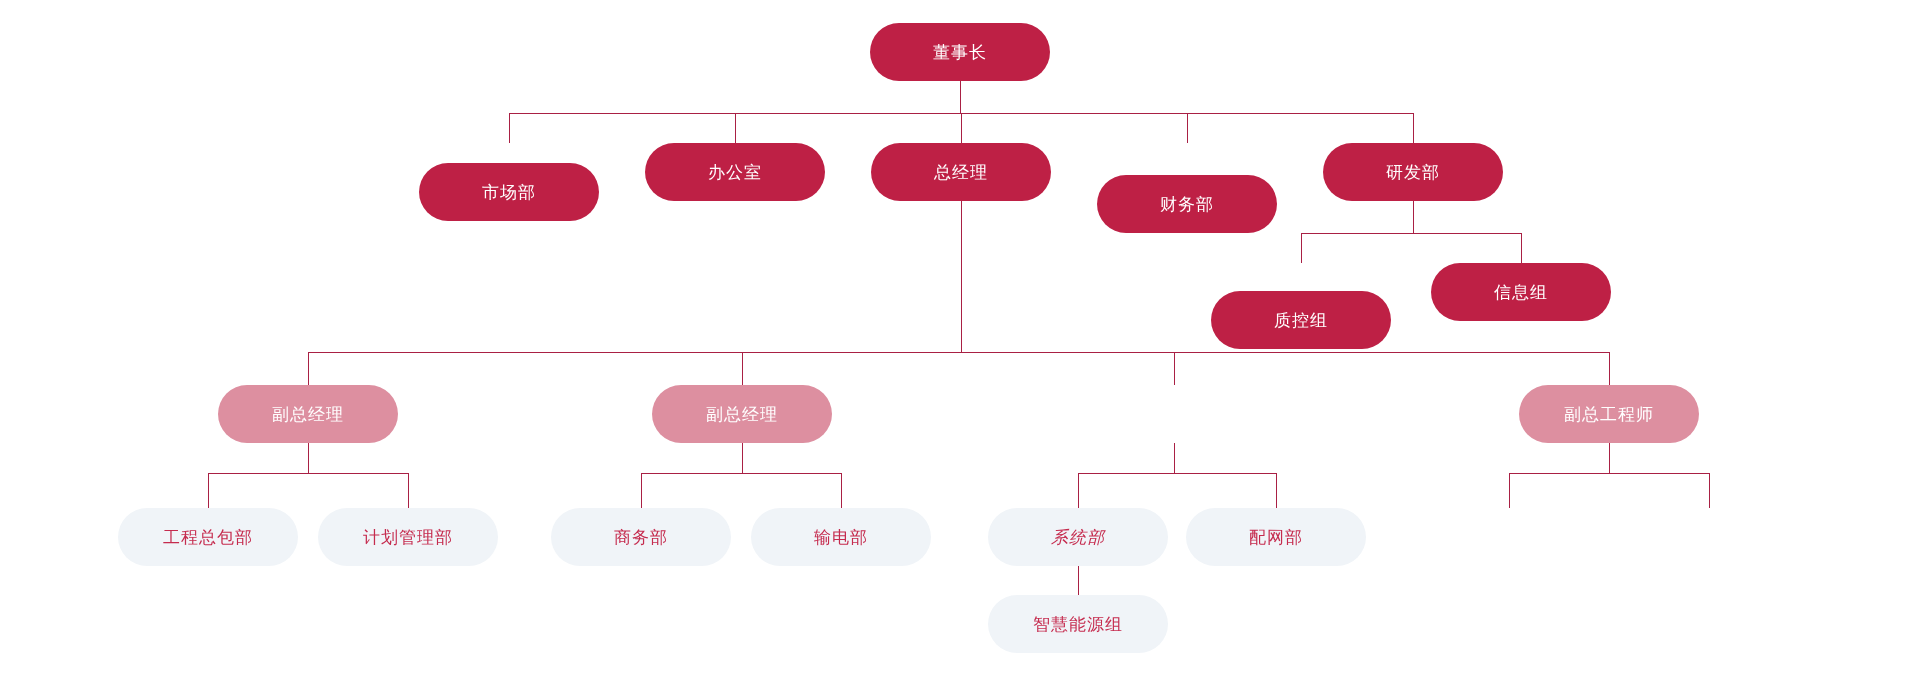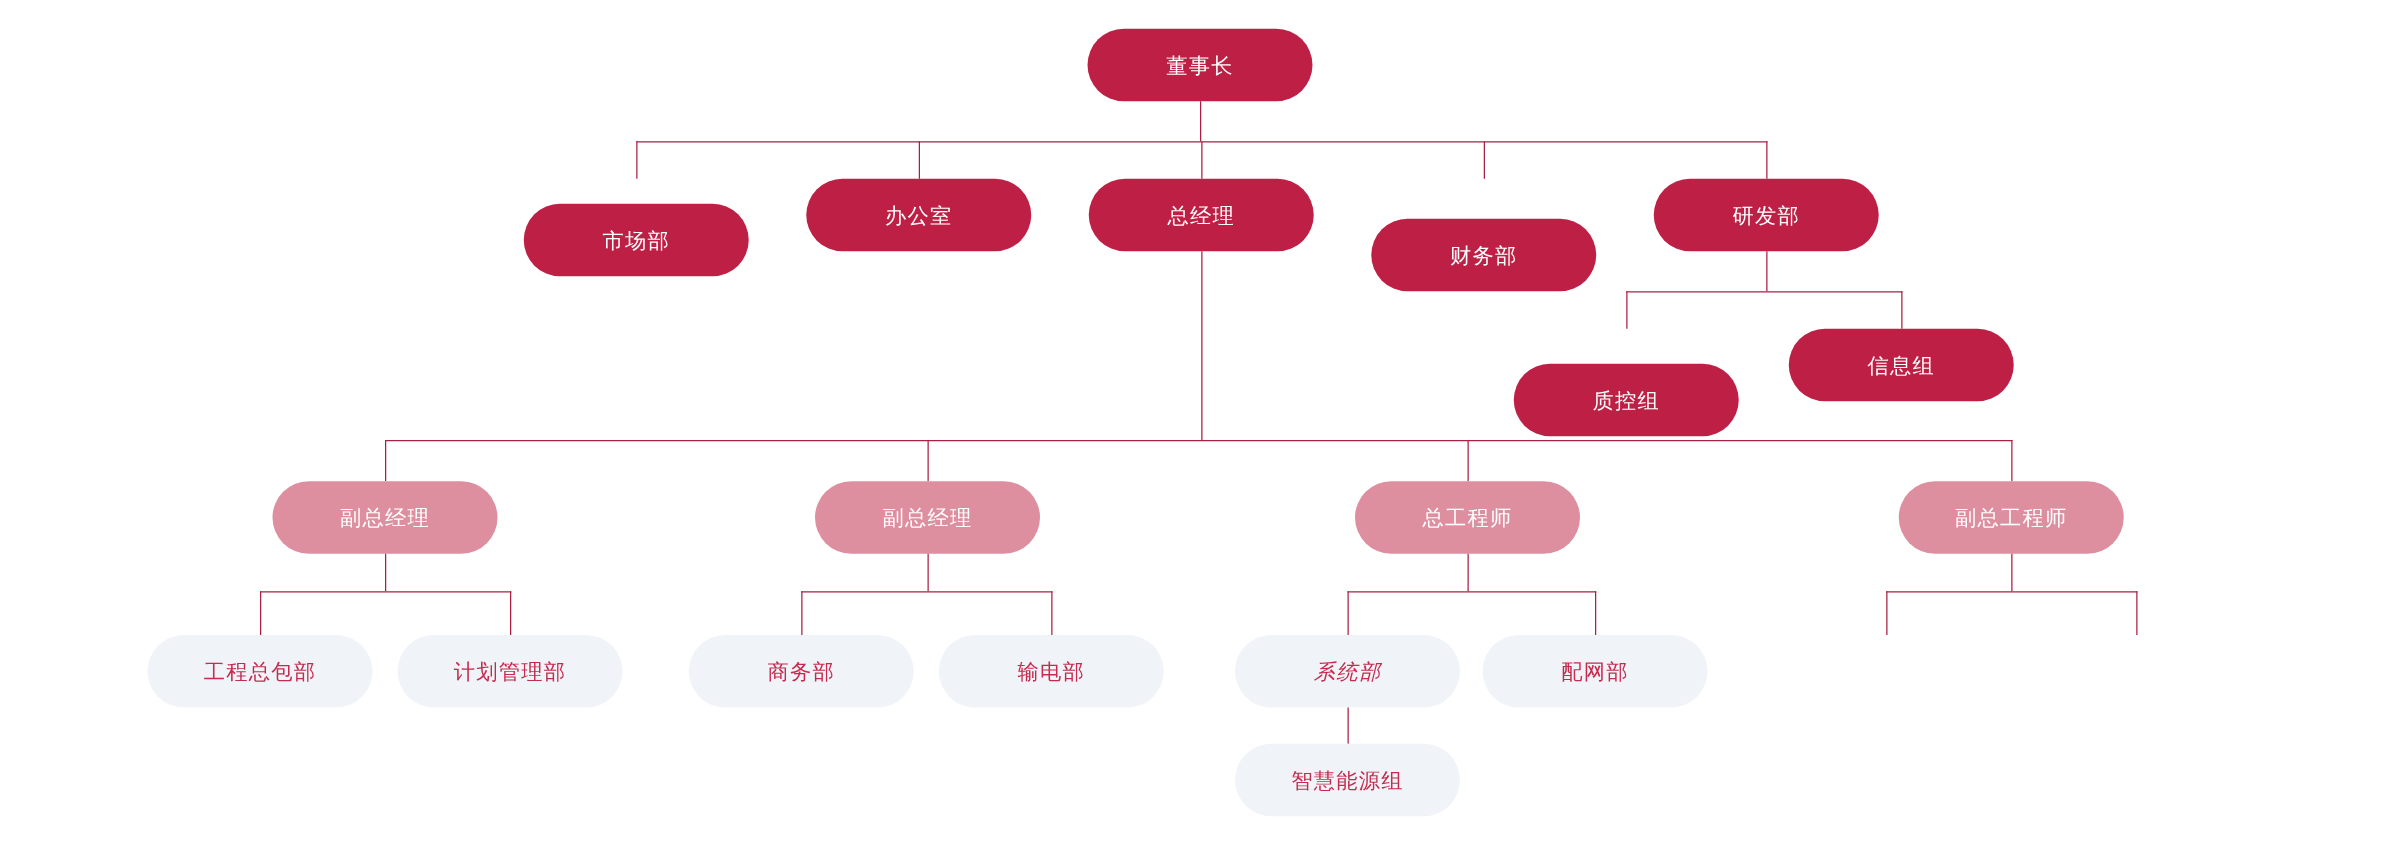--- a/index.html
+++ b/index.html
@@ -65,21 +65,20 @@
     <div class="line" style="left: 408px; top: 473px; width: 1px; height: 35px;"></div>
     <div class="pill tier-tertiary" style="left: 118px; top: 508px;">工程总包部</div>
     <div class="pill tier-tertiary" style="left: 318px; top: 508px;">计划管理部</div>
     <div class="pill tier-secondary" style="left: 652px; top: 385px;">副总经理</div>
     <div class="line" style="left: 742px; top: 443px; width: 1px; height: 30px;"></div>
     <div class="line" style="left: 641px; top: 473px; width: 201px; height: 1px;"></div>
     <div class="line" style="left: 641px; top: 473px; width: 1px; height: 35px;"></div>
     <div class="line" style="left: 841px; top: 473px; width: 1px; height: 35px;"></div>
     <div class="pill tier-tertiary" style="left: 551px; top: 508px;">商务部</div>
     <div class="pill tier-tertiary" style="left: 751px; top: 508px;">输电部</div>
-    <div class="pill tier-secondary" style="left: 1084px; top: 385px;">总工程师</div>
     <div class="line" style="left: 1174px; top: 443px; width: 1px; height: 30px;"></div>
     <div class="line" style="left: 1078px; top: 473px; width: 199px; height: 1px;"></div>
     <div class="line" style="left: 1078px; top: 473px; width: 1px; height: 35px;"></div>
     <div class="line" style="left: 1276px; top: 473px; width: 1px; height: 35px;"></div>
     <div class="pill tier-tertiary" style="left: 988px; top: 508px; font-style: italic;">系统部</div>
     <div class="line" style="left: 1078px; top: 566px; width: 1px; height: 29px;"></div>
     <div class="pill tier-tertiary" style="left: 988px; top: 595px;">智慧能源组</div>
     <div class="pill tier-tertiary" style="left: 1186px; top: 508px;">配网部</div>
     <div class="pill tier-secondary" style="left: 1519px; top: 385px;">副总工程师</div>
     <div class="line" style="left: 1609px; top: 443px; width: 1px; height: 30px;"></div>

